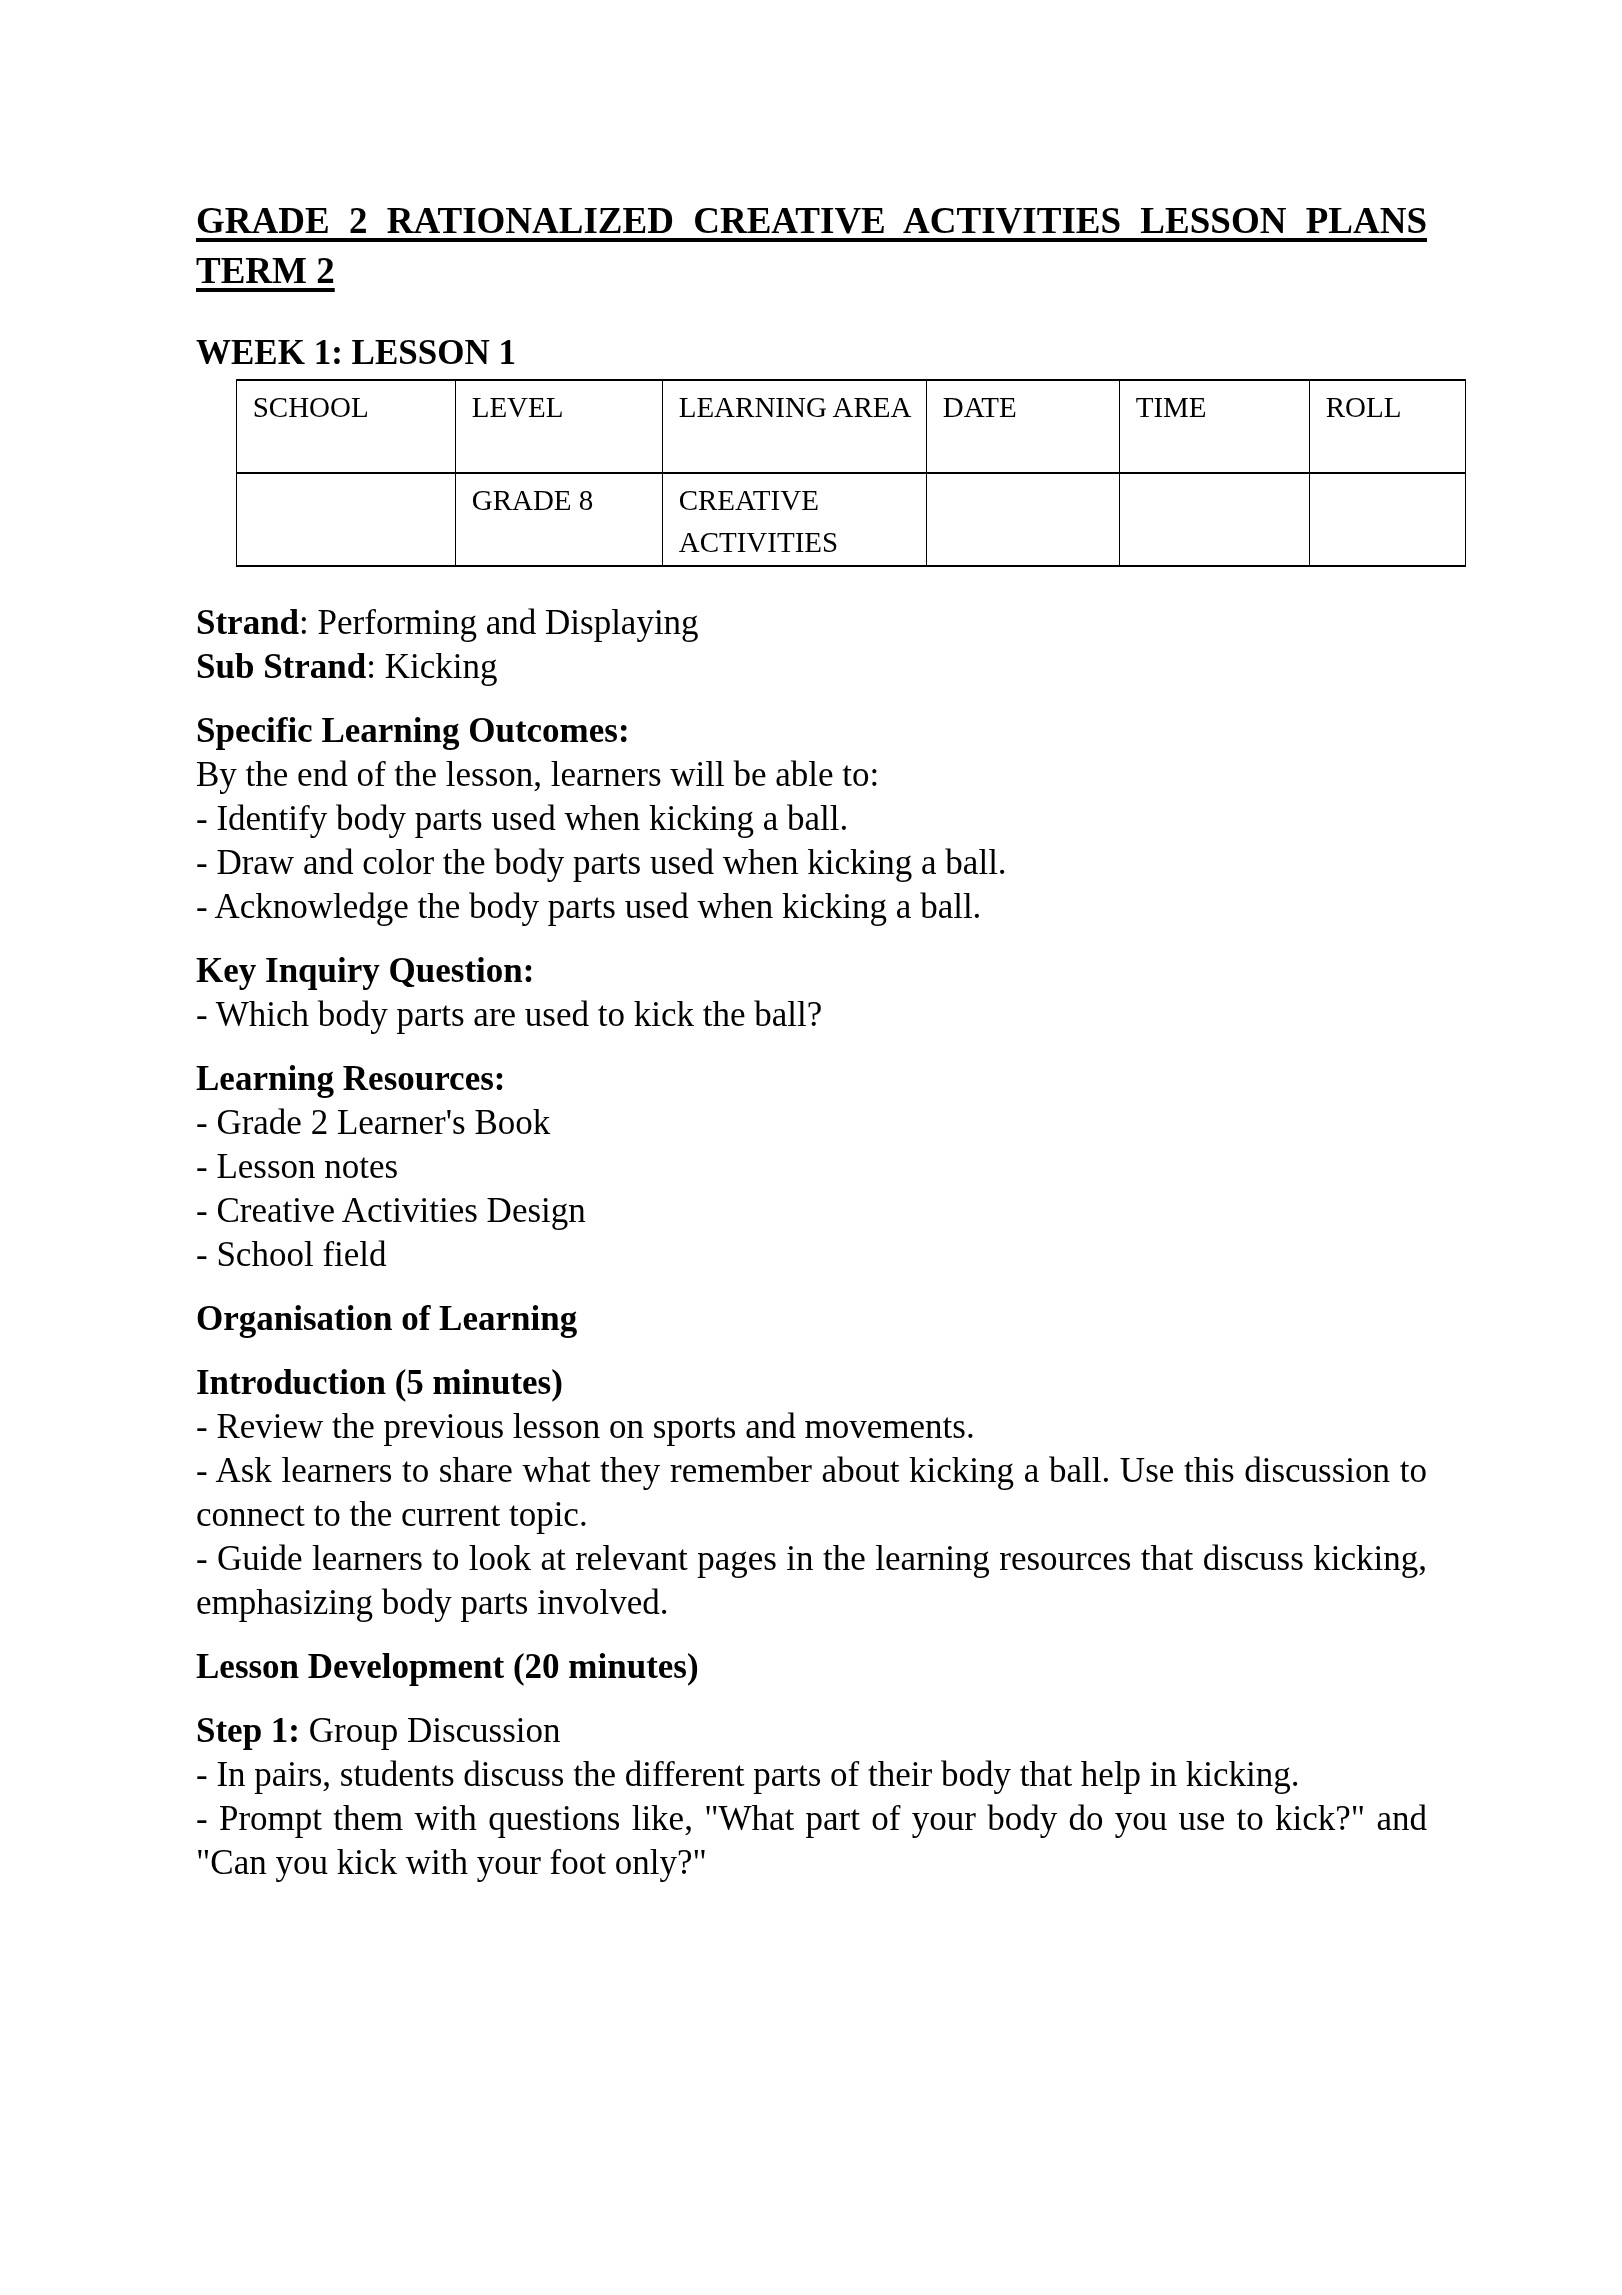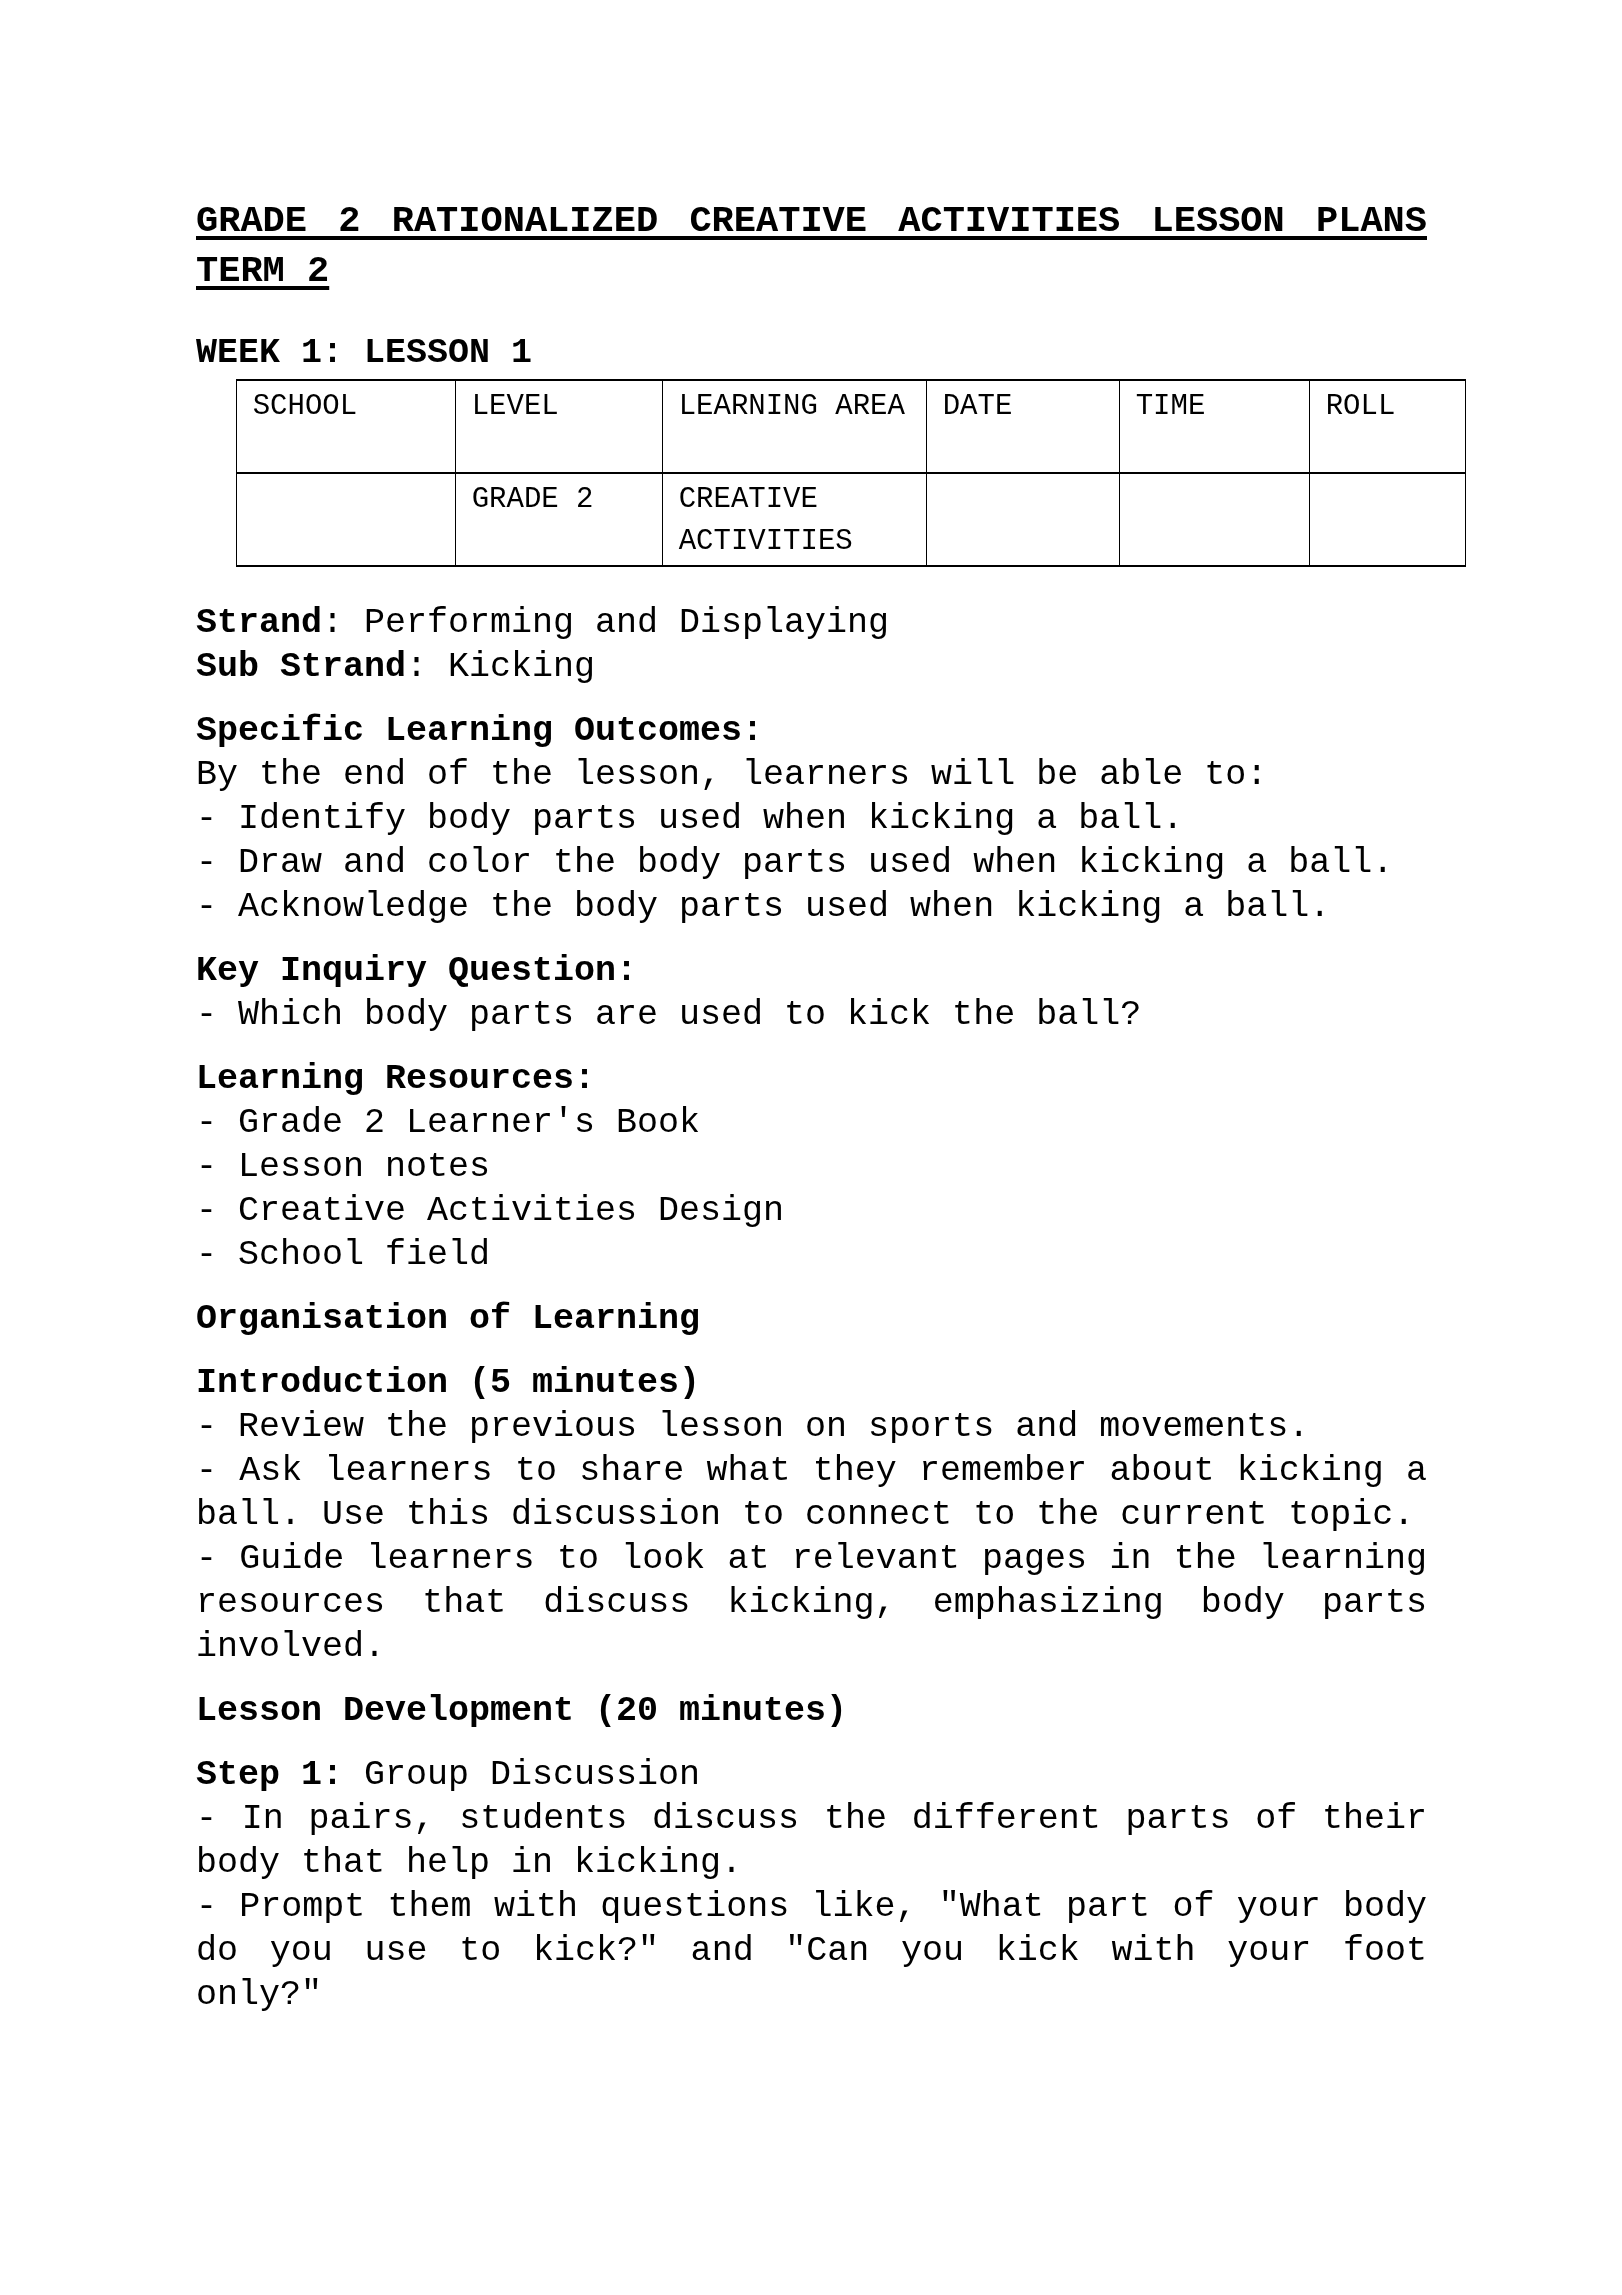--- a/index.html
+++ b/index.html
@@ -7,21 +7,20 @@
     width: 1623px; height: 2295px;
     background: #ffffff;
     color: #000000;
     font-family: "Liberation Serif", "DejaVu Serif", serif;
     overflow: hidden;
   }
   .page {
     box-sizing: border-box;
     width: 1623px; height: 2295px;
     padding: 196px 196px 0 196px;
-    font-family: Liberation Mono, monospace;
   }
   
   .doc-title { font-weight: bold; font-size: 37px; line-height: 50px; }
   .title-line1 {
     white-space: nowrap;
     text-align: justify;
     text-align-last: justify;
     text-decoration: underline;
     text-decoration-thickness: 3.9px;
     text-underline-offset: 5.2px;
@@ -87,21 +86,21 @@
         <tr>
       <th>SCHOOL</th>
       <th>LEVEL</th>
       <th>LEARNING AREA</th>
       <th>DATE</th>
       <th>TIME</th>
       <th>ROLL</th>
     </tr>
     <tr>
       <td></td>
-      <td>GRADE 2</td>
+      <td>GRADE 8</td>
       <td>CREATIVE ACTIVITIES</td>
       <td></td>
       <td></td>
       <td></td>
     </tr>
   </tbody>
     </table>
 
   <p class="after-table"><strong>Strand</strong><span>: Performing and Displaying</span></p>
   <p><strong>Sub Strand</strong><span>: Kicking</span></p>

